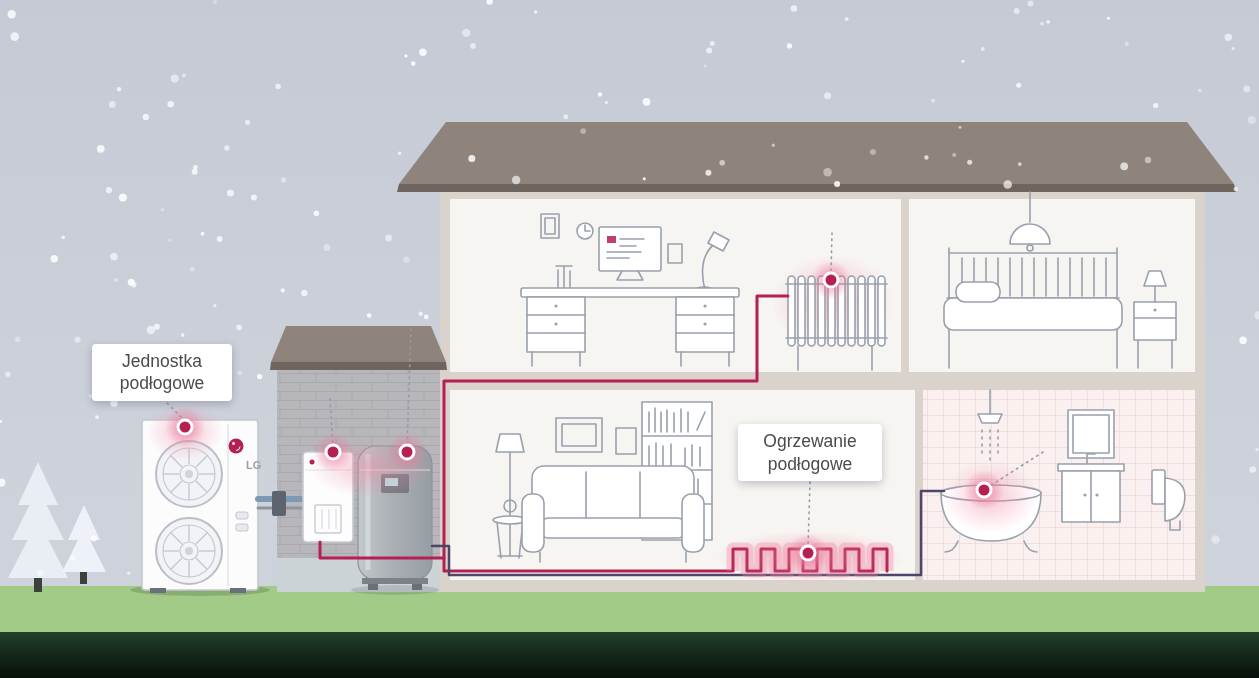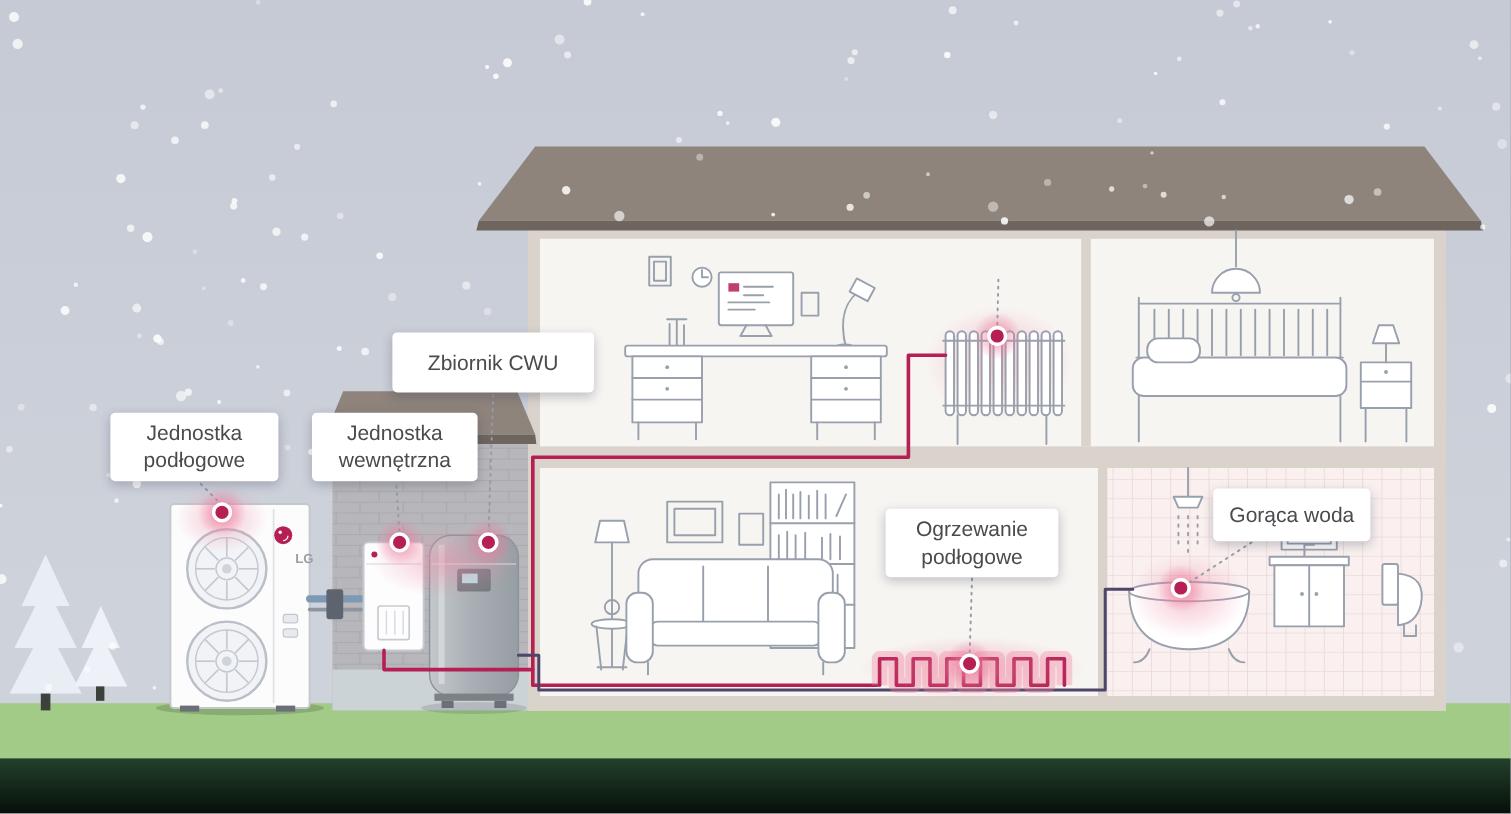--- a/index.html
+++ b/index.html
@@ -453,25 +453,16 @@
         <circle cx="259.6" cy="376.6" r="2.6" fill="#ffffff" opacity="0.89"></circle>
         <circle cx="644.3" cy="178.8" r="1.6" fill="#ffffff" opacity="0.85"></circle>
         <circle cx="97.1" cy="417.2" r="1.9" fill="#ffffff" opacity="0.69"></circle>
         <circle cx="72.9" cy="557.9" r="2.6" fill="#ffffff" opacity="0.46"></circle>
       </g>
 </svg>
 
   <div class="label" style="left:92px;top:344px;width:140px;min-height:54px">
     <span>Jednostka podłogowe</span>
   </div>
-  <div class="label" style="left:260px;top:344px;width:138px;min-height:54px">
-    <span>Jednostka wewnętrzna</span>
-  </div>
-  <div class="label" style="left:327px;top:277px;width:168px;min-height:50px">
-    <span>Zbiornik CWU</span>
-  </div>
   <div class="label" style="left:738px;top:424px;width:144px;min-height:57px">
     <span>Ogrzewanie podłogowe</span>
   </div>
-  <div class="label" style="left:1011px;top:407px;width:131px;min-height:44px">
-    <span>Gorąca woda</span>
-  </div>
 </div>
 
 </body></html>

